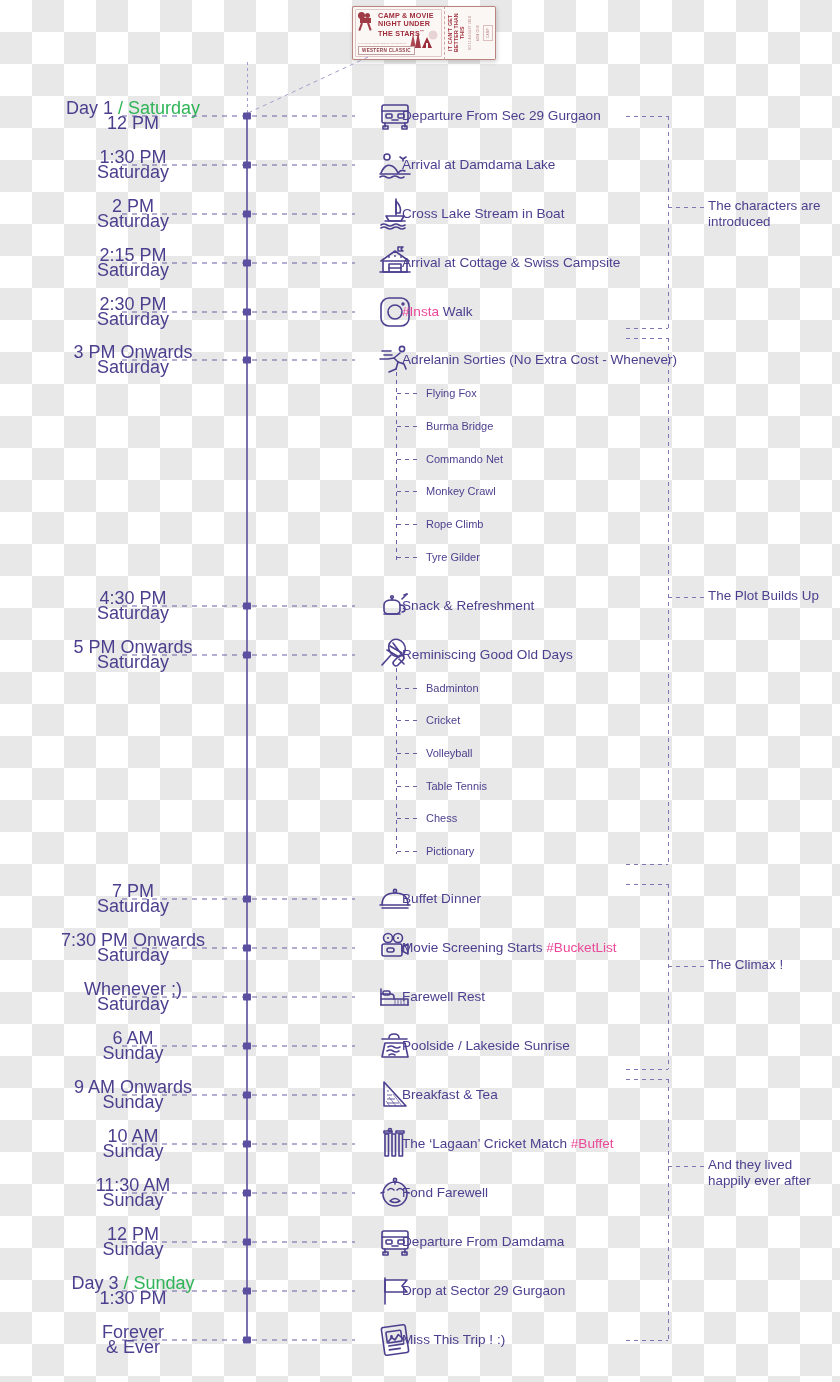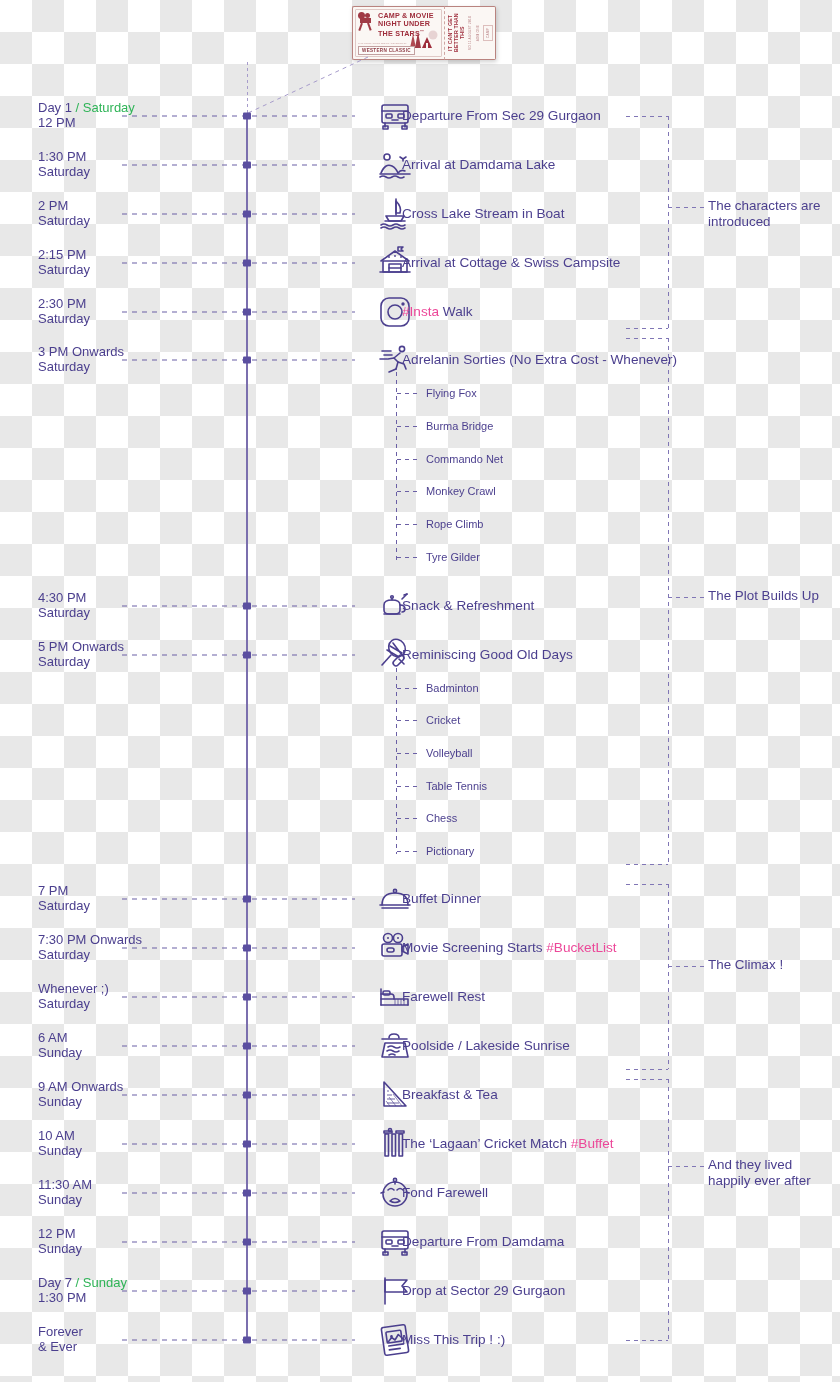--- a/index.html
+++ b/index.html
@@ -66,22 +66,22 @@
   .ticket-conn{position:absolute;left:240px;top:55px;width:130px;height:62px;}
 
   
   .spine{position:absolute;left:246px;top:116px;width:2.2px;height:1226px;background:#7b6fae;}
   .spine-top{position:absolute;left:246.5px;top:62px;width:1px;height:54px;
     background:repeating-linear-gradient(to bottom,#a79ccb 0 3px,transparent 3px 6px);}
 
   
   .row{position:absolute;left:0;width:840px;height:0;}
   .time{
-    position:absolute;right:612px;width:190px;text-align:left;
-    color:#4b3f8e;font-size:13px;line-height:14.8px;transform:translateY(-15px);
+    position:absolute;right:612px;width:190px;text-align:center;
+    color:#4b3f8e;font-size:18px;line-height:14.8px;transform:translateY(-15px);
   }
   .time .g{color:#2fb457;}
   .dashline{
     position:absolute;left:122px;height:1px;
     background:repeating-linear-gradient(to right,#6a5fa5 0 5px,transparent 5px 10px);
     transform:translateY(-0.5px);
   }
   .node{position:absolute;left:243px;width:8px;height:7px;background:#5b4fa0;transform:translateY(-3.5px);border-radius:1px;}
   .icon{position:absolute;left:376px;width:38px;height:38px;transform:translateY(-19px);
         color:#4b3f8e;}
@@ -418,21 +418,21 @@
             <line x1="9" y1="26" x2="9" y2="30" fill="none" stroke="currentColor" stroke-width="1.6" stroke-linecap="round" stroke-linejoin="round"></line>
             <line x1="29" y1="26" x2="29" y2="30" fill="none" stroke="currentColor" stroke-width="1.6" stroke-linecap="round" stroke-linejoin="round"></line>
             <rect x="7" y="29" width="5" height="3" fill="none" stroke="currentColor" stroke-width="1.6" stroke-linecap="round" stroke-linejoin="round"></rect>
             <rect x="26" y="29" width="5" height="3" fill="none" stroke="currentColor" stroke-width="1.6" stroke-linecap="round" stroke-linejoin="round"></rect>
             <line x1="16" y1="23" x2="22" y2="23" fill="none" stroke="currentColor" stroke-width="1.6" stroke-linecap="round" stroke-linejoin="round"></line>
           </svg>
         </div>
         <div class="label"><span>Departure From Damdama</span></div>
       </div>
       <div class="row" style="top: 1291px;">
-        <div class="time"><span>Day 7</span><span class="g"> / Sunday</span><br><span>1:30 PM</span></div>
+        <div class="time"><span>Day 3</span><span class="g"> / Sunday</span><br><span>1:30 PM</span></div>
         <div class="dashline" style="width: 233px;"></div>
         <div class="node"></div>
         <div class="icon">
           <svg viewBox="0 0 38 38">
             <line x1="9" y1="6" x2="9" y2="32" fill="none" stroke="currentColor" stroke-width="1.6" stroke-linecap="round" stroke-linejoin="round"></line>
             <path d="M9 8 h22 l-5 6 l5 6 h-22 z" fill="none" stroke="currentColor" stroke-width="1.6" stroke-linecap="round" stroke-linejoin="round"></path>
           </svg>
         </div>
         <div class="label"><span>Drop at Sector 29 Gurgaon</span></div>
       </div>

